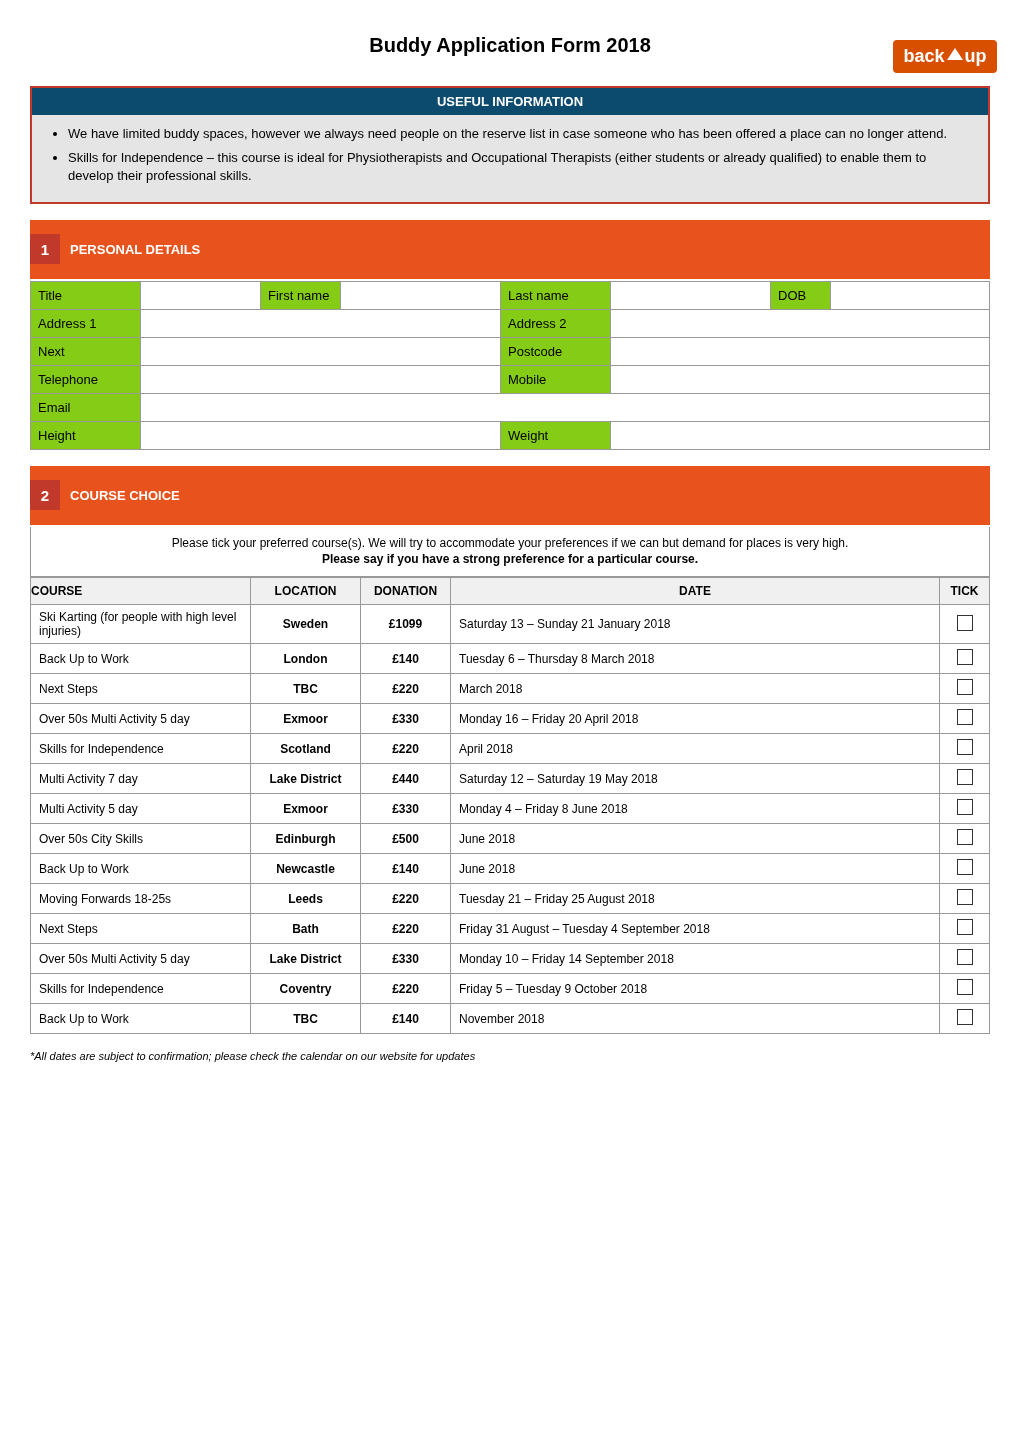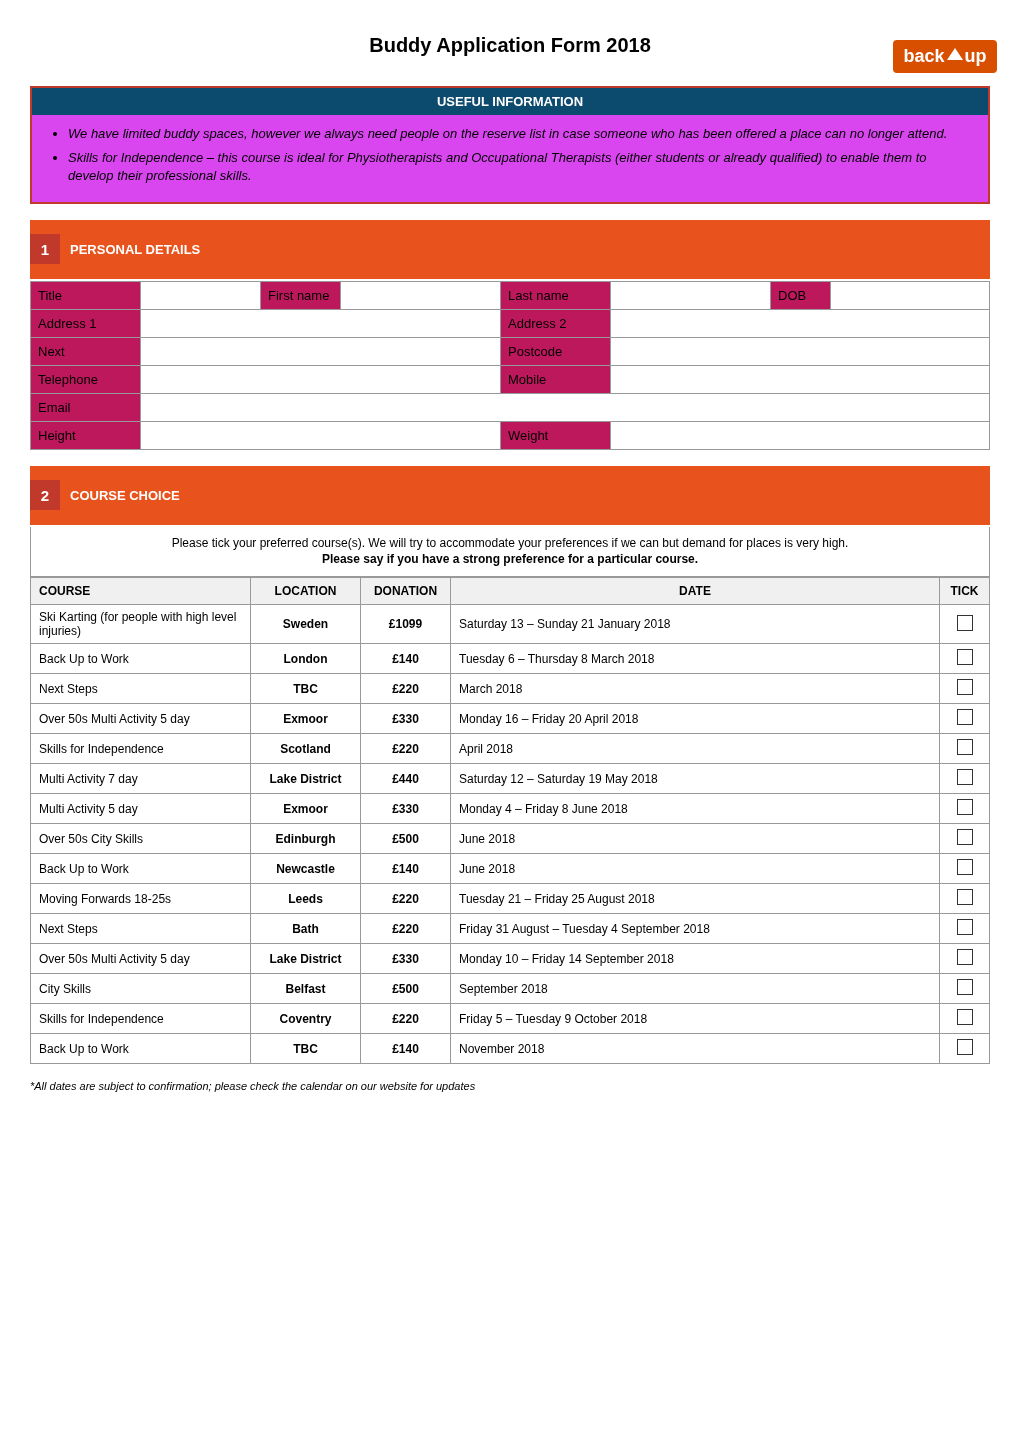--- a/index.html
+++ b/index.html
@@ -65,22 +65,21 @@
     .info-box-header {
       background: #0c4a6e;
       color: white;
       font-weight: bold;
       font-size: 13px;
       text-align: center;
       padding: 6px;
     }
     .info-box-content {
       padding: 10px 16px;
-      background: #d946ef;
-      font-style: italic;
+      background: #e5e5e5;
     }
     .info-box-content ul {
       padding-left: 20px;
     }
     .info-box-content ul li {
       margin-bottom: 6px;
       line-height: 1.4;
     }
 
     
@@ -120,21 +119,21 @@
     }
     .personal-table td {
       border: 1px solid #999;
       padding: 5px 7px;
       min-height: 28px;
       height: 28px;
     }
     .personal-table .label-cell {
       font-weight: normal;
       width: 110px;
-      background: #be185d;
+      background: #84cc16;
     }
     .personal-table .value-cell {
       background: #fff;
     }
 
     
     .course-intro {
       border: 1px solid #999;
       border-top: none;
       padding: 8px 10px;
@@ -148,21 +147,21 @@
 
     
     .course-table {
       width: 100%;
       border-collapse: collapse;
       border: 1px solid #999;
     }
     .course-table th {
       background: #f0f0f0;
       border: 1px solid #999;
-      padding: 6px 8px;
+      padding: 6px 0;
       font-weight: bold;
       text-align: center;
       font-size: 12px;
     }
     .course-table th.left {
       text-align: left;
     }
     .course-table td {
       border: 1px solid #999;
       padding: 5px 8px;
@@ -397,29 +396,20 @@
       <tr>
       <td>Over 50s Multi Activity 5 day</td>
       <td class="center">Lake District</td>
       <td class="center">£330</td>
       <td>Monday 10 – Friday 14 September 2018</td>
       <td class="tick-cell">
         <span class="checkbox-square"></span>
       </td>
     </tr>
       <tr>
-      <td>City Skills</td>
-      <td class="center">Belfast</td>
-      <td class="center">£500</td>
-      <td>September 2018</td>
-      <td class="tick-cell">
-        <span class="checkbox-square"></span>
-      </td>
-    </tr>
-      <tr>
       <td>Skills for Independence</td>
       <td class="center">Coventry</td>
       <td class="center">£220</td>
       <td>Friday 5 – Tuesday 9 October 2018</td>
       <td class="tick-cell">
         <span class="checkbox-square"></span>
       </td>
     </tr>
       <tr>
       <td>Back Up to Work</td>

